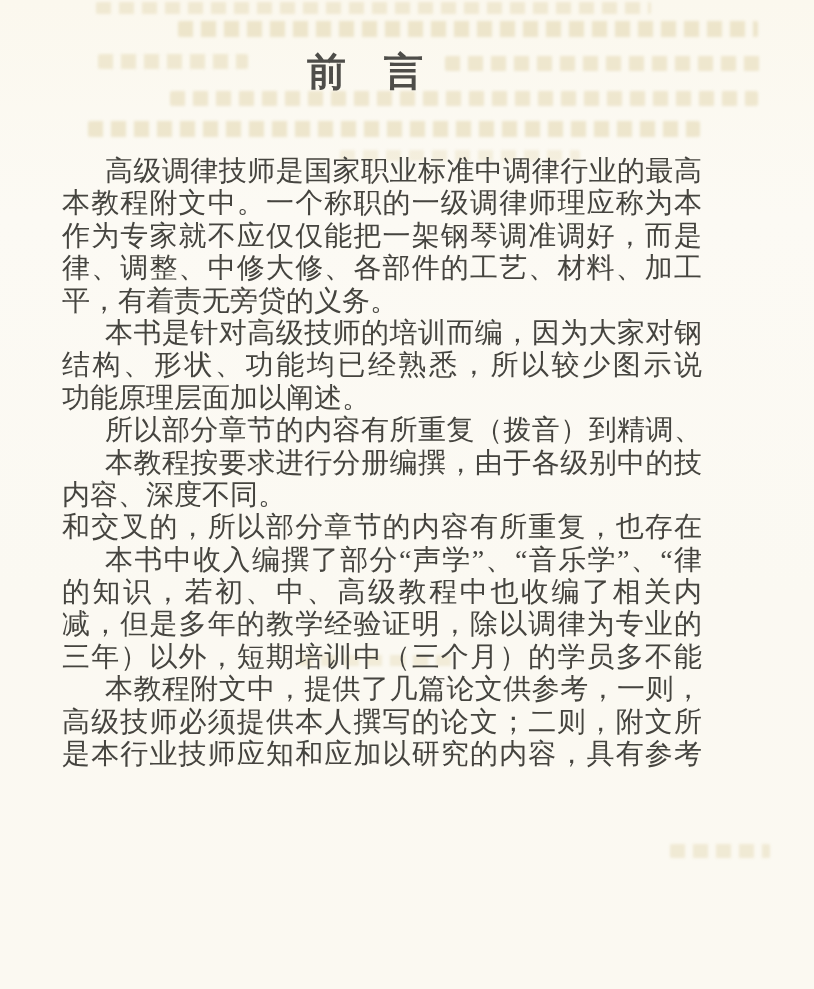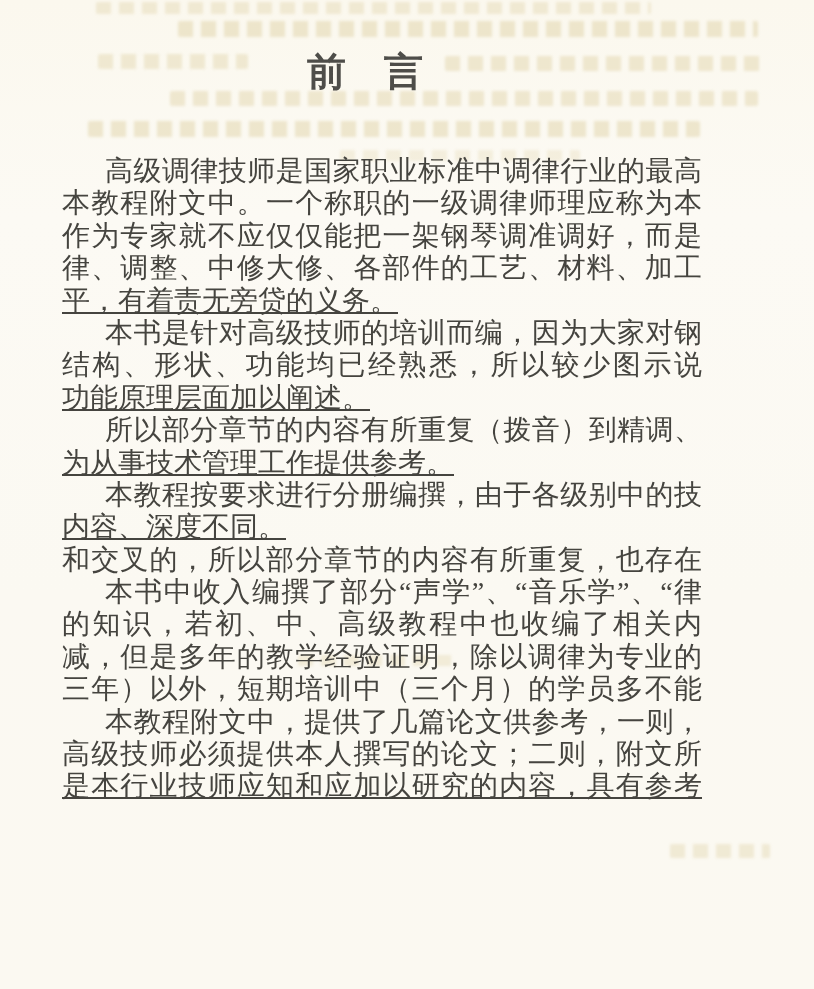--- a/index.html
+++ b/index.html
@@ -37,21 +37,21 @@
     color:#45443f;
     font-size:28px;
   }
   .line {
     height:32.4px; line-height:32.4px;
     text-align:justify;
     text-align-last:justify;
     overflow:hidden;
   }
   .line.first { text-indent:43px; }
-  .line.end  { text-align-last:left;text-decoration:underline; }
+  .line.end  { text-align-last:left; }
 </style>
 </head>
 <body>
 
 <div class="page">
 
   <div class="ghost" style="top:2px;   left:96px;  width:555px; height:12px; opacity:.55;"></div>
   <div class="ghost" style="top:21px;  left:178px; width:580px; height:16px; opacity:.70;"></div>
   <div class="ghost" style="top:54px;  left:98px;  width:150px; height:15px; opacity:.60;"></div>
   <div class="ghost" style="top:56px;  left:445px; width:315px; height:15px; opacity:.65;"></div>
@@ -77,21 +77,20 @@
     </div>
 
     <div class="para">
       <div class="line first">本书是针对高级技师的培训而编，因为大家对钢琴的各部件</div>
       <div class="line">结构、形状、功能均已经熟悉，所以较少图示说明，而更多地从</div>
       <div class="line end">功能原理层面加以阐述。</div>
     </div>
 
     <div class="para">
       <div class="line first">所以部分章节的内容有所重复（拨音）到精调、到调理音质</div>
-      <div class="line end">为从事技术管理工作提供参考。</div>
     </div>
 
     <div class="para">
       <div class="line first">本教程按要求进行分册编撰，由于各级别中的技能是有重复</div>
       <div class="line end">内容、深度不同。</div>
       <div class="line">和交叉的，所以部分章节的内容有所重复，也存在项目重复，而</div>
     </div>
 
     <div class="para">
       <div class="line first">本书中收入编撰了部分“声学”、“音乐学”、“律学”等方面</div>

